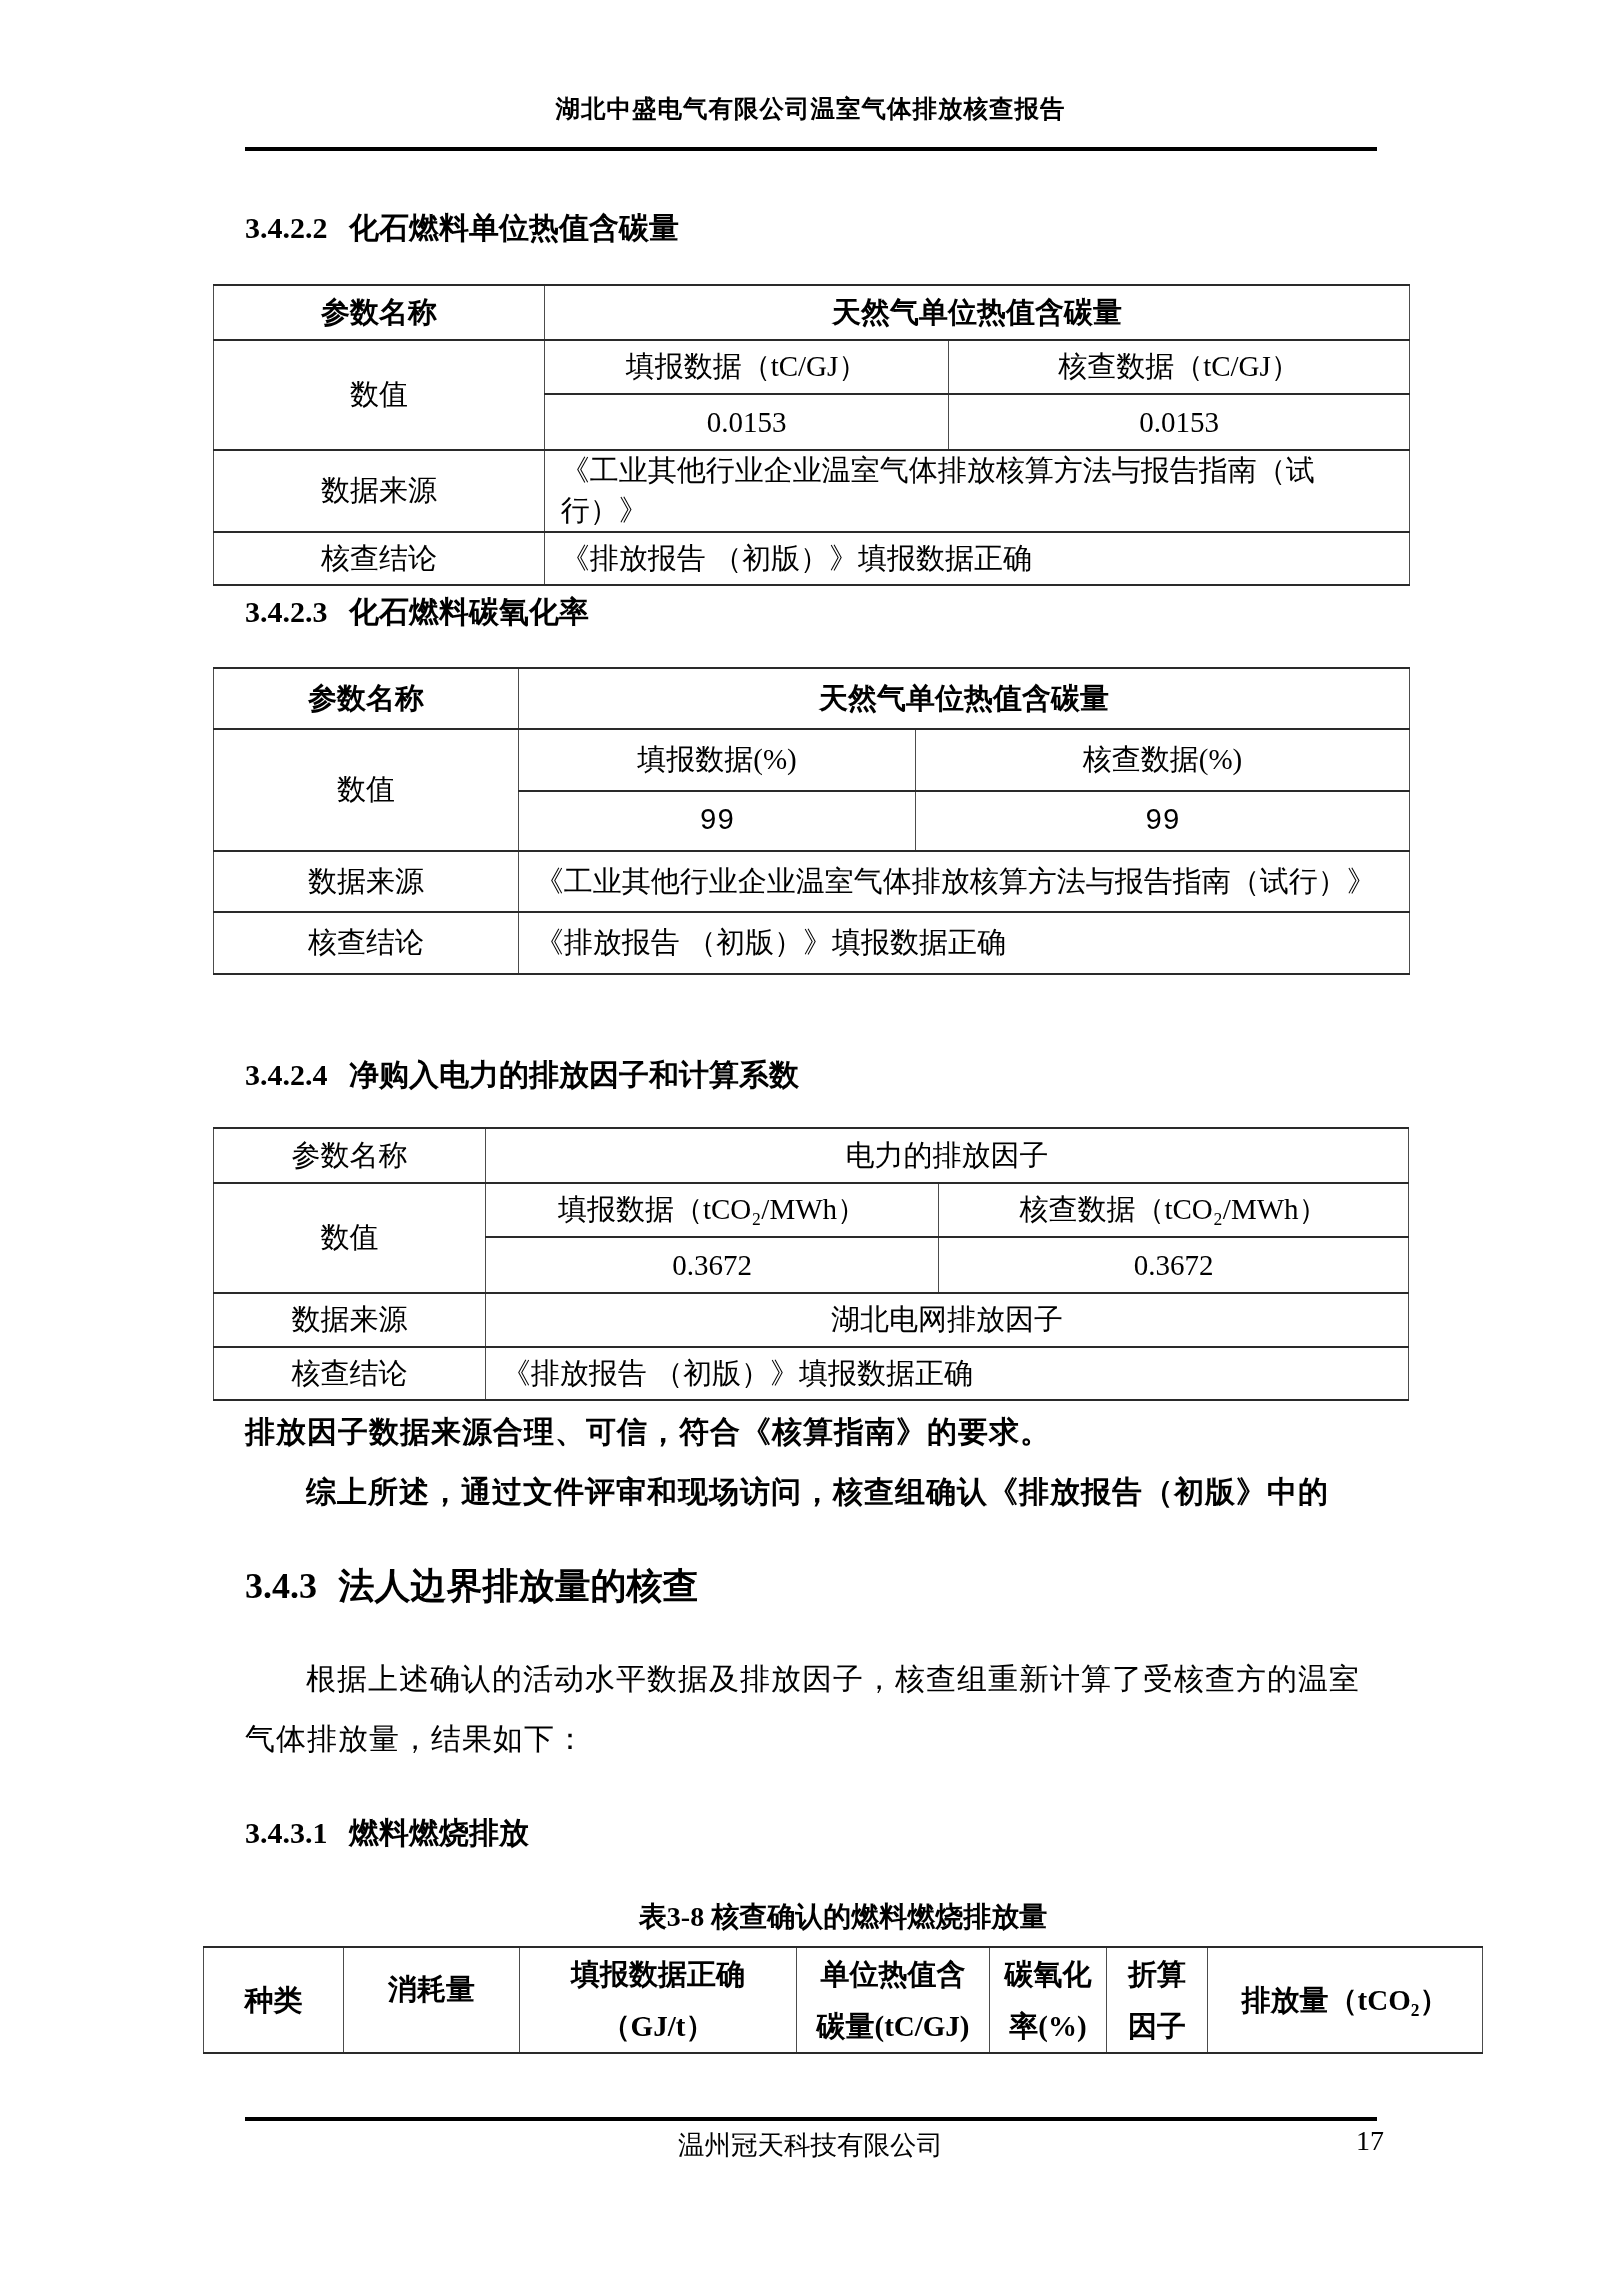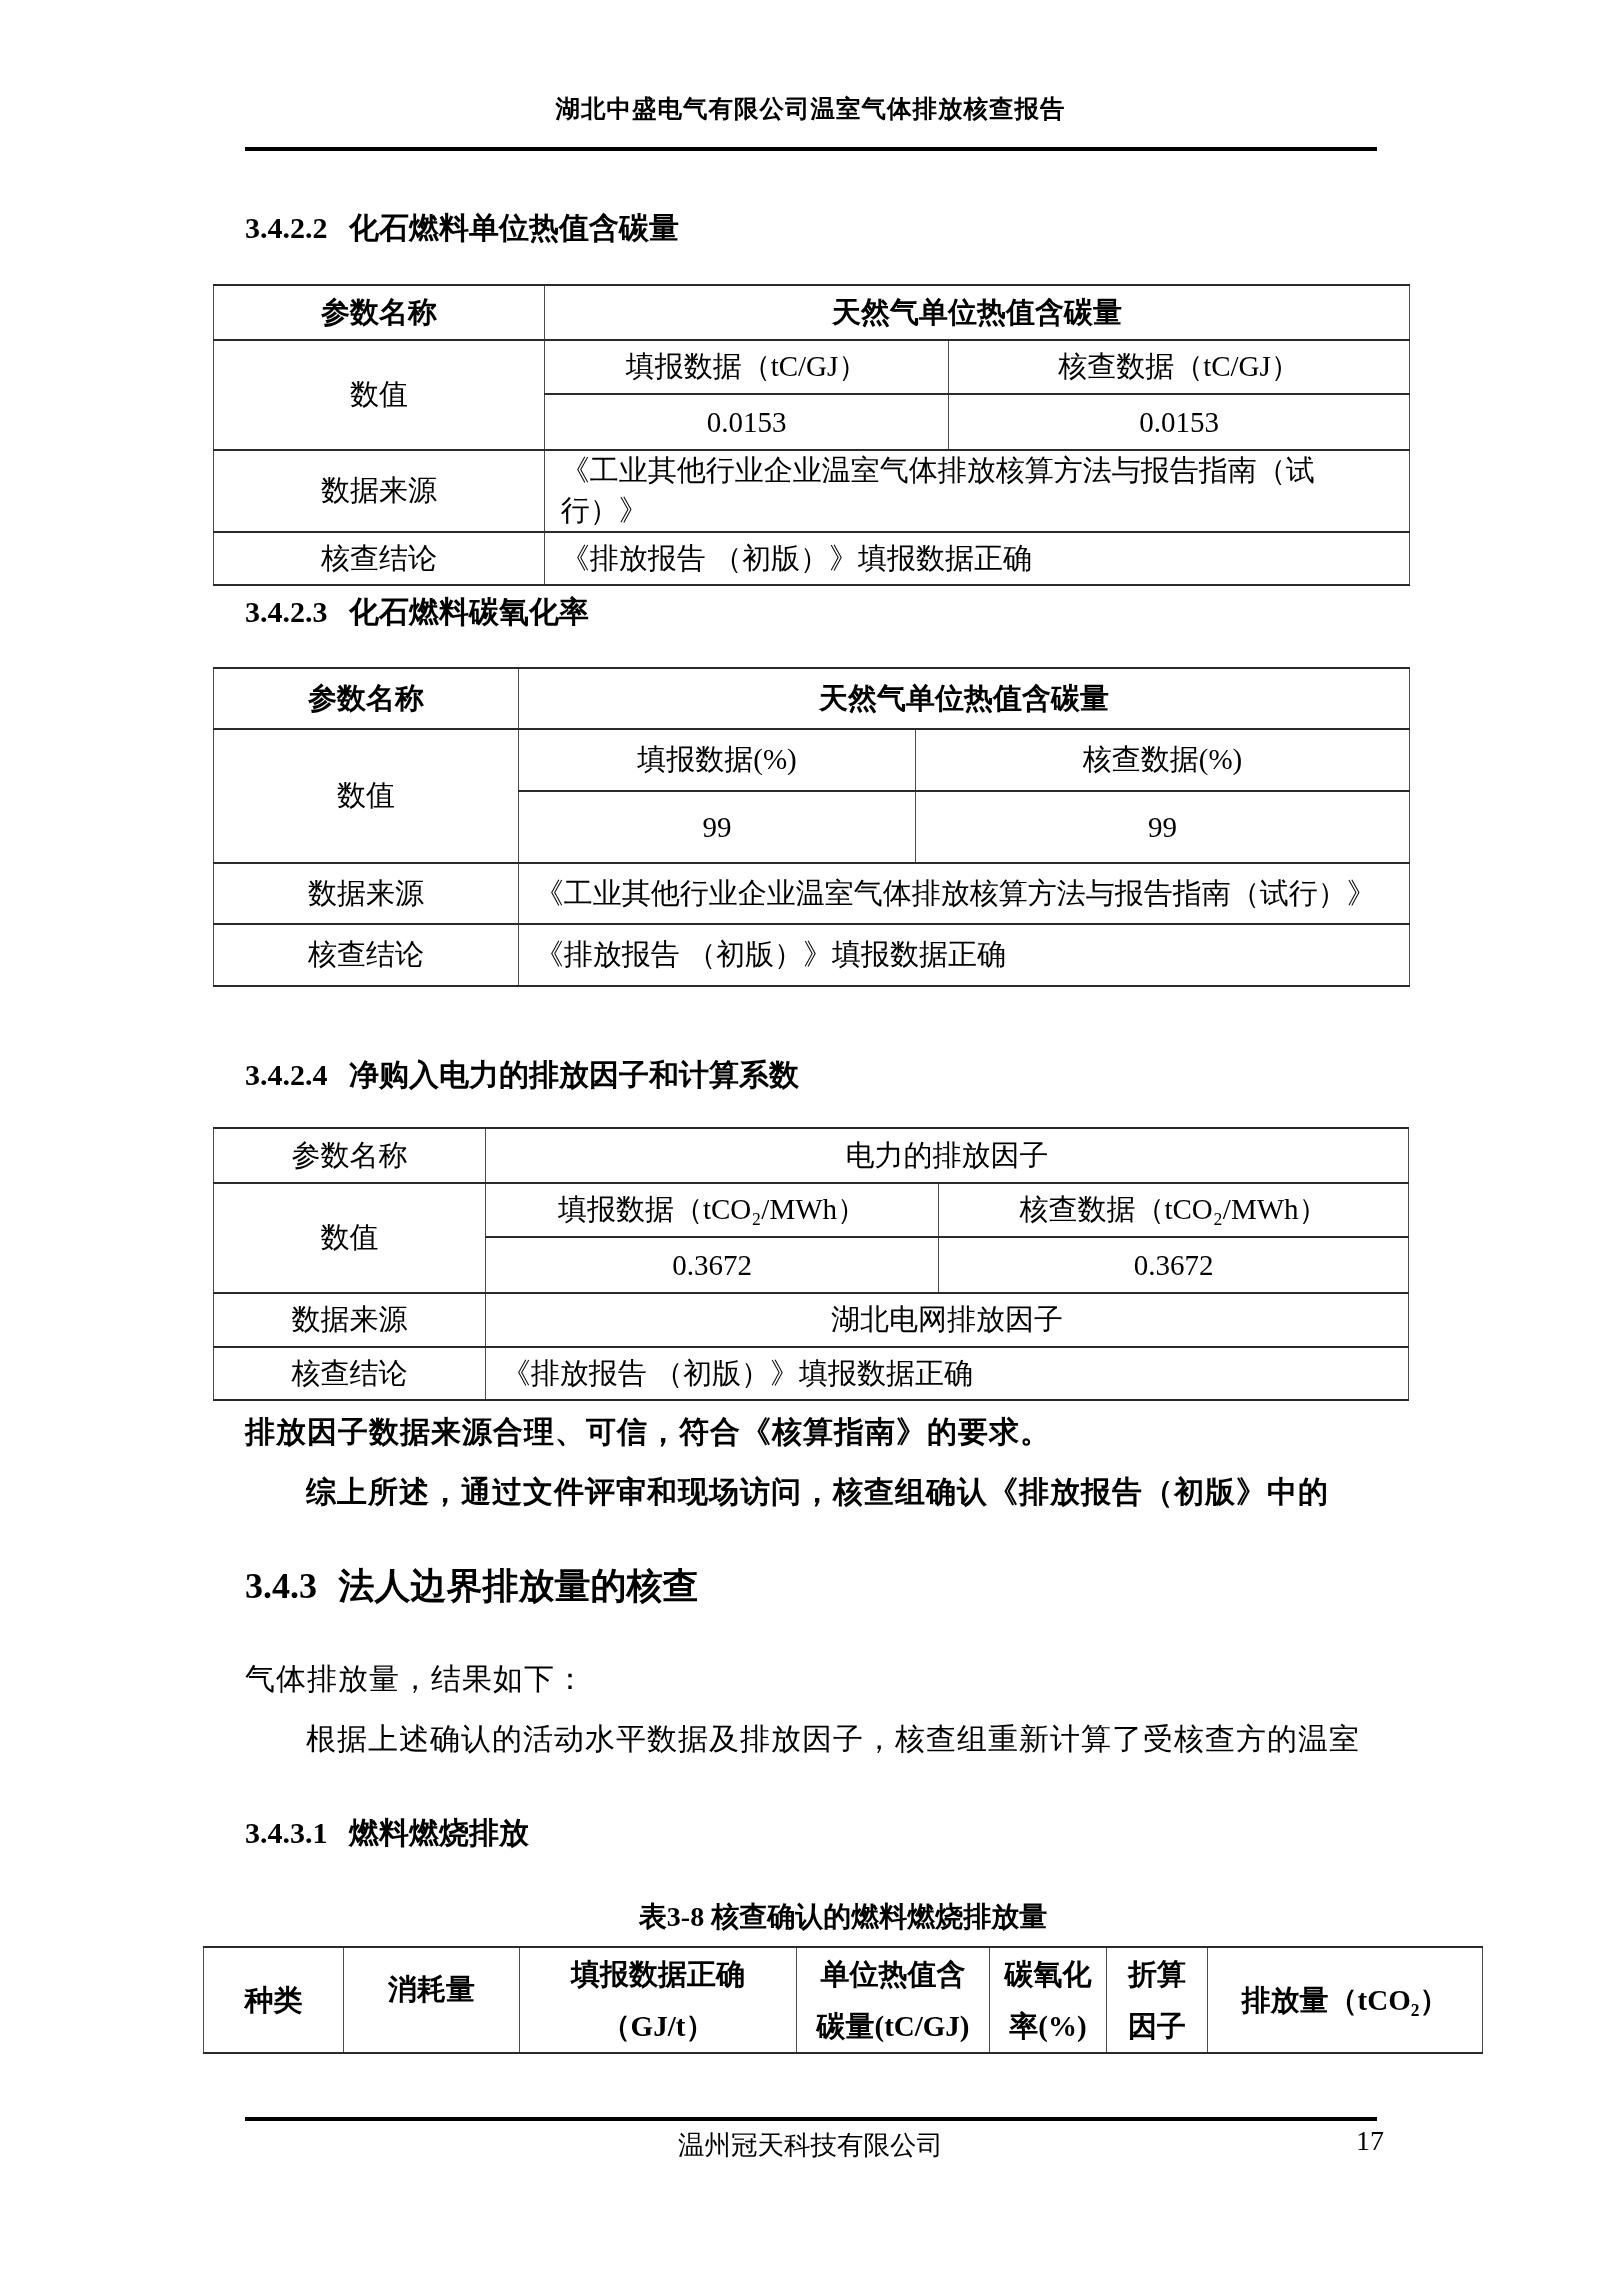--- a/index.html
+++ b/index.html
@@ -70,21 +70,21 @@
   table.doc-table td.left { text-align:left; padding-left:15.7px; }
   table.doc-table td.bold { font-weight:bold; }
   
   .tw1 tr.r1,.tw3 tr.r1 { height:55px; }
   .tw1 tr.r2,.tw3 tr.r2 { height:54px; }
   .tw1 tr.r3,.tw3 tr.r3 { height:56px; }
   .tw1 tr.r4,.tw3 tr.r4 { height:54px; }
   .tw1 tr.r5,.tw3 tr.r5 { height:53px; }
   .tw2 tr.r1 { height:61px; }
   .tw2 tr.r2 { height:62px; }
-  .tw2 tr.r3 { height:72px; }
+  .tw2 tr.r3 { height:60px;font-family:Liberation Mono, monospace; }
   .tw2 tr.r4 { height:61px; }
   .tw2 tr.r5 { height:62px; }
   
   .tw4 tr.r1 { height:104px; }
   .tw4 td { font-weight:bold; line-height:52px;
             border-bottom:3.9px solid #1a1a1a; border-top:2px solid #2a2a2a; }
   .tw4 td.vtop { vertical-align:top; padding-top:15px; }
 </style>
 </head>
 <body>
@@ -208,22 +208,22 @@
   <div class="para p-summary">
     <span class="pline">排放因子数据来源合理、可信，符合《核算指南》的要求。</span>
     <span class="pline indent">综上所述，通过文件评审和现场访问，核查组确认《排放报告（初版》中的</span>
   </div>
 
   <div class="sec-h h-343">
     <span class="h-num">3.4.3</span><span>法人边界排放量的核查</span>
   </div>
 
   <div class="para p-recalc">
+    <span class="pline indent">根据上述确认的活动水平数据及排放因子，核查组重新计算了受核查方的温室</span>
     <span class="pline">气体排放量，结果如下：</span>
-    <span class="pline indent">根据上述确认的活动水平数据及排放因子，核查组重新计算了受核查方的温室</span>
   </div>
 
   <div class="sec-h h-3431">
     <span class="h-num">3.4.3.1</span><span>燃料燃烧排放</span>
   </div>
 
   <div class="tbl-caption">表3-8 核查确认的燃料燃烧排放量</div>
 
   <div class="tbl-wrap tw4">
     <table class="doc-table">

